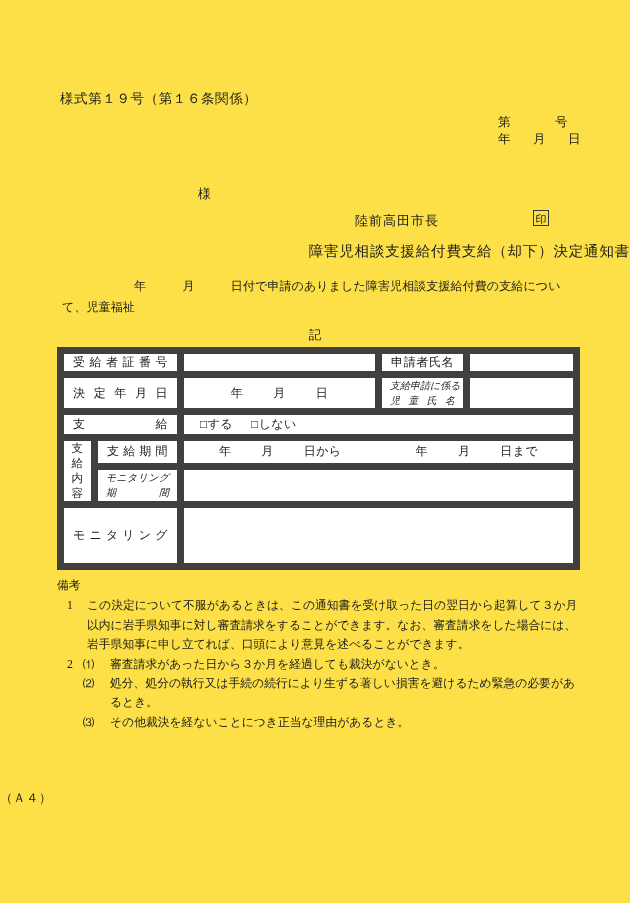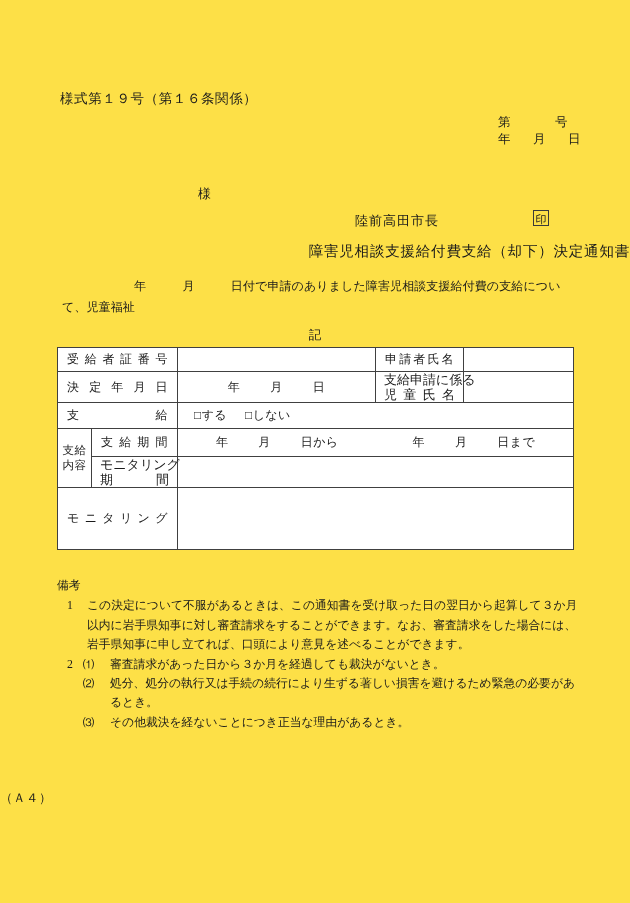--- a/index.html
+++ b/index.html
@@ -101,21 +101,21 @@
   
   .tbl {
     left: 57px;
     top: 347px;
     width: 516px;
     border-collapse: collapse;
     table-layout: fixed;
     font-size: 12px;
   }
   .tbl td {
-    border: 1px solid #404040;
+    border: 7px solid #404040;
     padding: 0;
     vertical-align: middle;
     background: #fff;
   }
   .lbl {
     text-align: center;
     letter-spacing: 0.5px;
     white-space: nowrap;
   }
   .lbl-spread {
@@ -169,21 +169,22 @@
     text-align: center;
     line-height: 15px;
     letter-spacing: 0.5px;
     padding: 0 2px !important;
     font-size: 11.5px;
   }
   .two-line {
     text-align: center;
     line-height: 15px;
     white-space: nowrap;
-    font-size: 13px;
+    font-size: 10px;
+    font-style: italic;
   }
   .two-line .spread {
     display: block;
     text-align: justify;
     text-align-last: justify;
     padding: 0 8px;
   }
 
   
   .notes {

